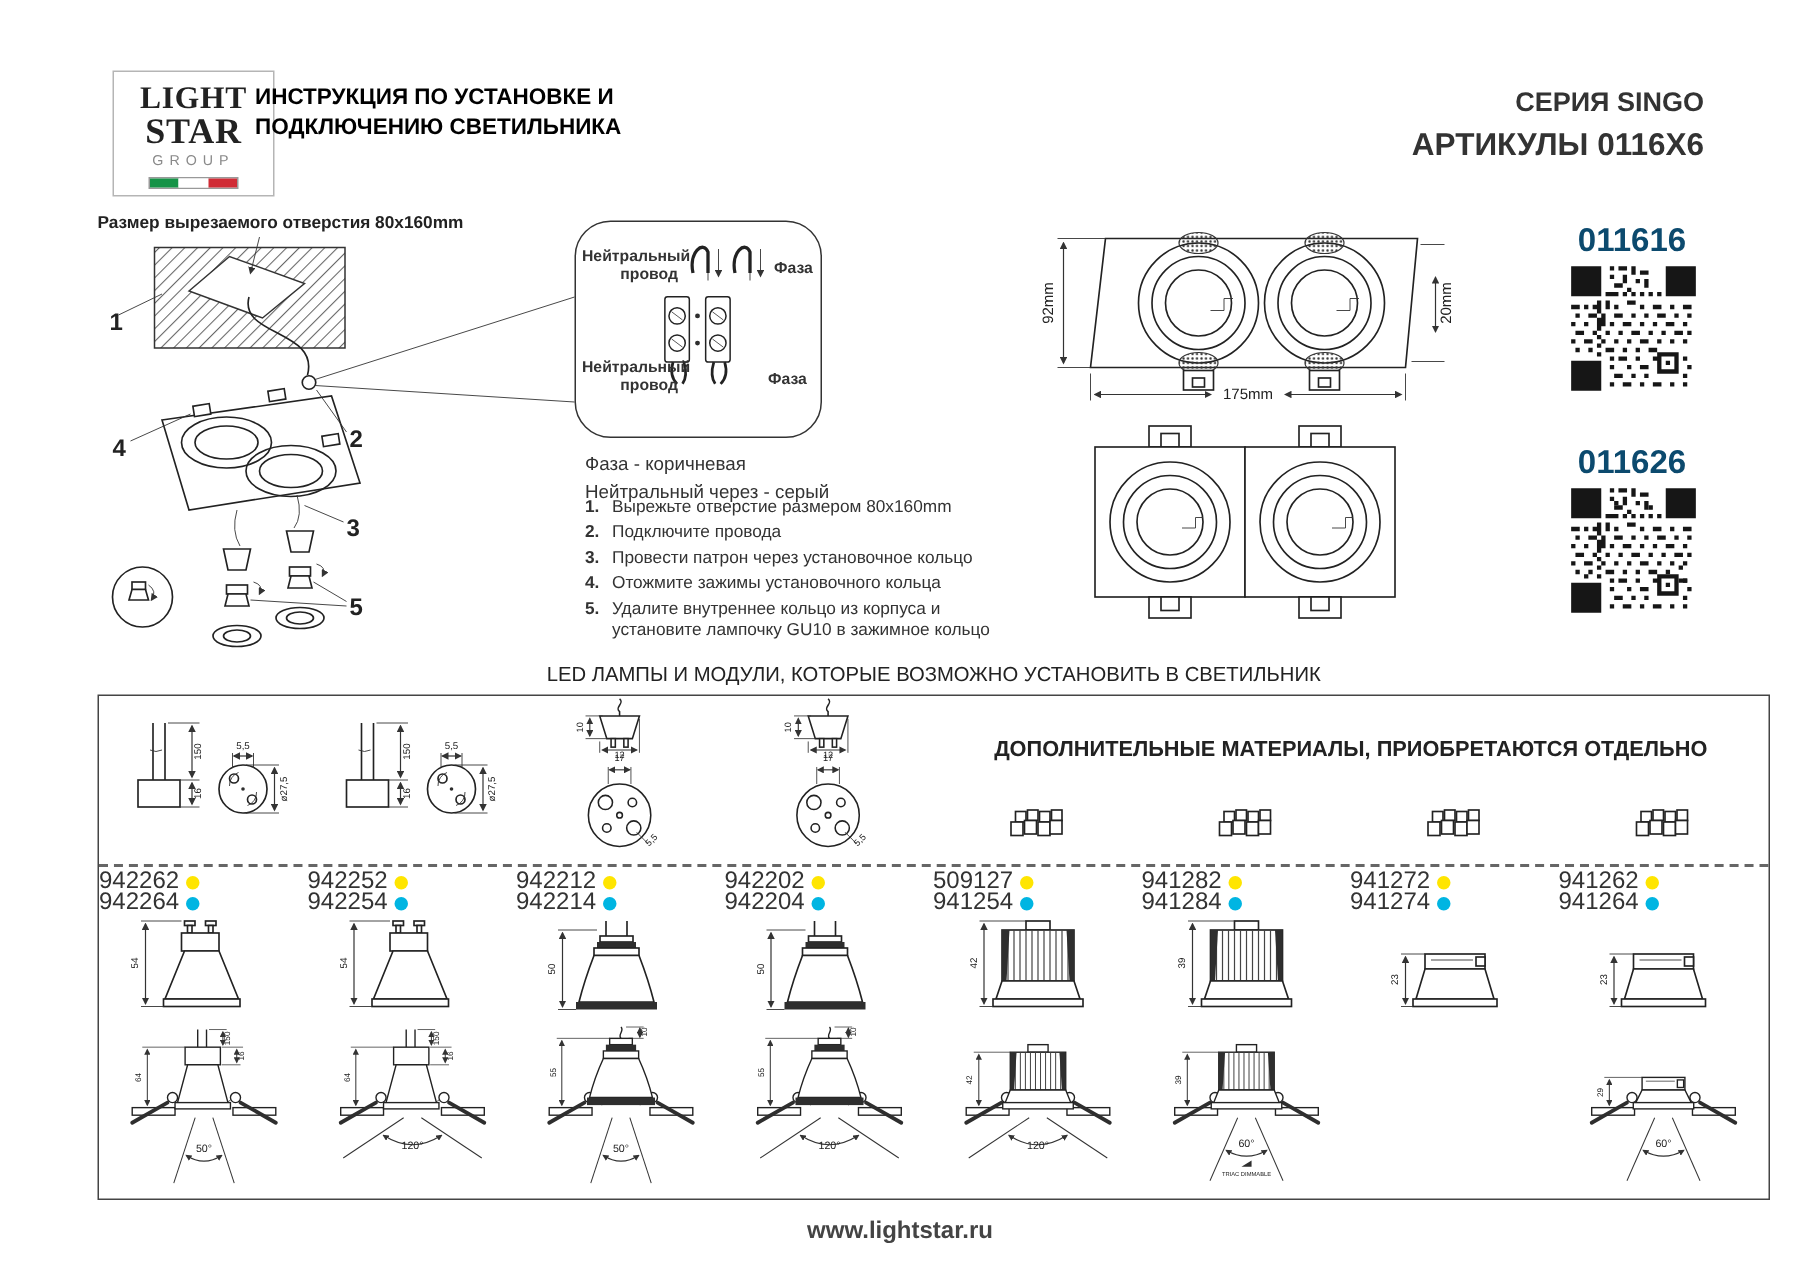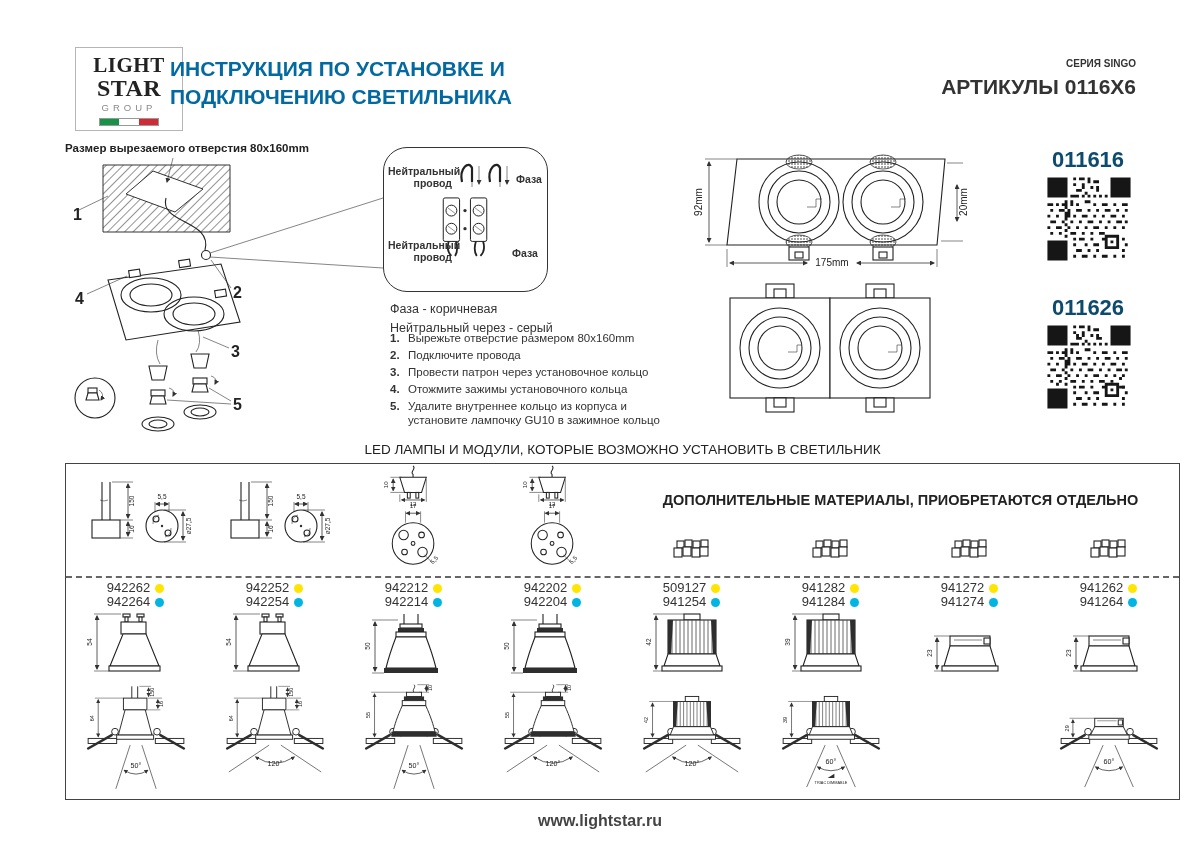--- a/index.html
+++ b/index.html
@@ -21,43 +21,43 @@
   .angtxt{font-size:8.5px}
   
   .logo{left:75px;top:47px;width:108px;height:84px;border:1px solid #b5b5b5;text-align:center;
         font-family:"Liberation Serif",serif;font-weight:bold;line-height:1;padding-top:7px;box-sizing:border-box}
   .logo .l1{font-size:21px;letter-spacing:.5px}
   .logo .l2{font-size:24px;letter-spacing:.5px}
   .logo .l3{font-family:"Liberation Sans",sans-serif;font-weight:normal;font-size:9.5px;
             letter-spacing:4px;color:#8a8a8a;margin-top:3px}
   .flag{width:58px;height:6px;margin:5px auto 0;border:1px solid #999;display:flex}
   .flag i{flex:1}
-  .title{left:170px;top:55px;font-size:21px;font-weight:bold;color:#0369a1;line-height:1.35}
+  .title{left:170px;top:55px;font-size:15px;font-weight:bold;color:#000000;line-height:1.35}
   .series-wrap{right:64px;top:58px;text-align:right;color:#333}
-  .series{font-size:10px;font-weight:bold}
+  .series{font-size:18px;font-weight:bold}
   .articles{font-size:21px;font-weight:bold;margin-top:6px}
   
   .callout{left:383px;top:147px;width:163px;height:143px;border:1.6px solid #333;border-radius:24px}
   .cb{position:absolute;font-size:10.5px;font-weight:bold;line-height:1.1;color:#333}
   .wire-legend{left:390px;top:300px;font-size:12.5px;line-height:1.5;color:#333}
   .steps{left:390px;top:331px;width:292px;font-size:11.5px;line-height:1.22;color:#333}
   .step{display:flex;margin-bottom:3px}
   .step .n{width:18px;flex:none;font-weight:bold}
   .step .t{flex:1}
   
   .qrnum{left:1038px;width:100px;text-align:center;font-size:22px;font-weight:bold;color:#0c4a6e}
   
   .led-title{left:65px;top:442px;width:1115px;text-align:center;font-size:13.5px;color:#222}
   .ledbox{left:65px;top:463px;width:1115px;height:337px;border:1px solid #444;box-sizing:border-box}
   .dash{position:absolute;left:0;right:0;top:112px;border-top:2px dashed #666}
   .extra{position:absolute;left:562px;top:28px;width:545px;text-align:center;
          font-size:14.5px;font-weight:bold;color:#222}
   .col{position:absolute;top:0;bottom:0;width:139px}
   .tdraw{height:112px;display:flex;align-items:flex-end;justify-content:center;padding-bottom:6px;box-sizing:border-box}
-  .codes{margin-top:5px;text-align:center;font-size:13px;line-height:14px;color:#333}
+  .codes{margin-top:5px;text-align:left;font-size:16px;line-height:14px;color:#333}
   .dot{display:inline-block;width:9px;height:9px;border-radius:50%;margin-left:5px;vertical-align:-1px}
   .dy{background:#ffe500}
   .dc{background:#00b5e2}
   .ldraw{height:72px;display:flex;align-items:center;justify-content:center}
   .idraw{display:flex;justify-content:center;margin-top:2px}
   .footer{left:0;right:0;top:812px;text-align:center;font-size:16px;font-weight:bold;color:#444}
 </style>
 </head>
 <body>
 

